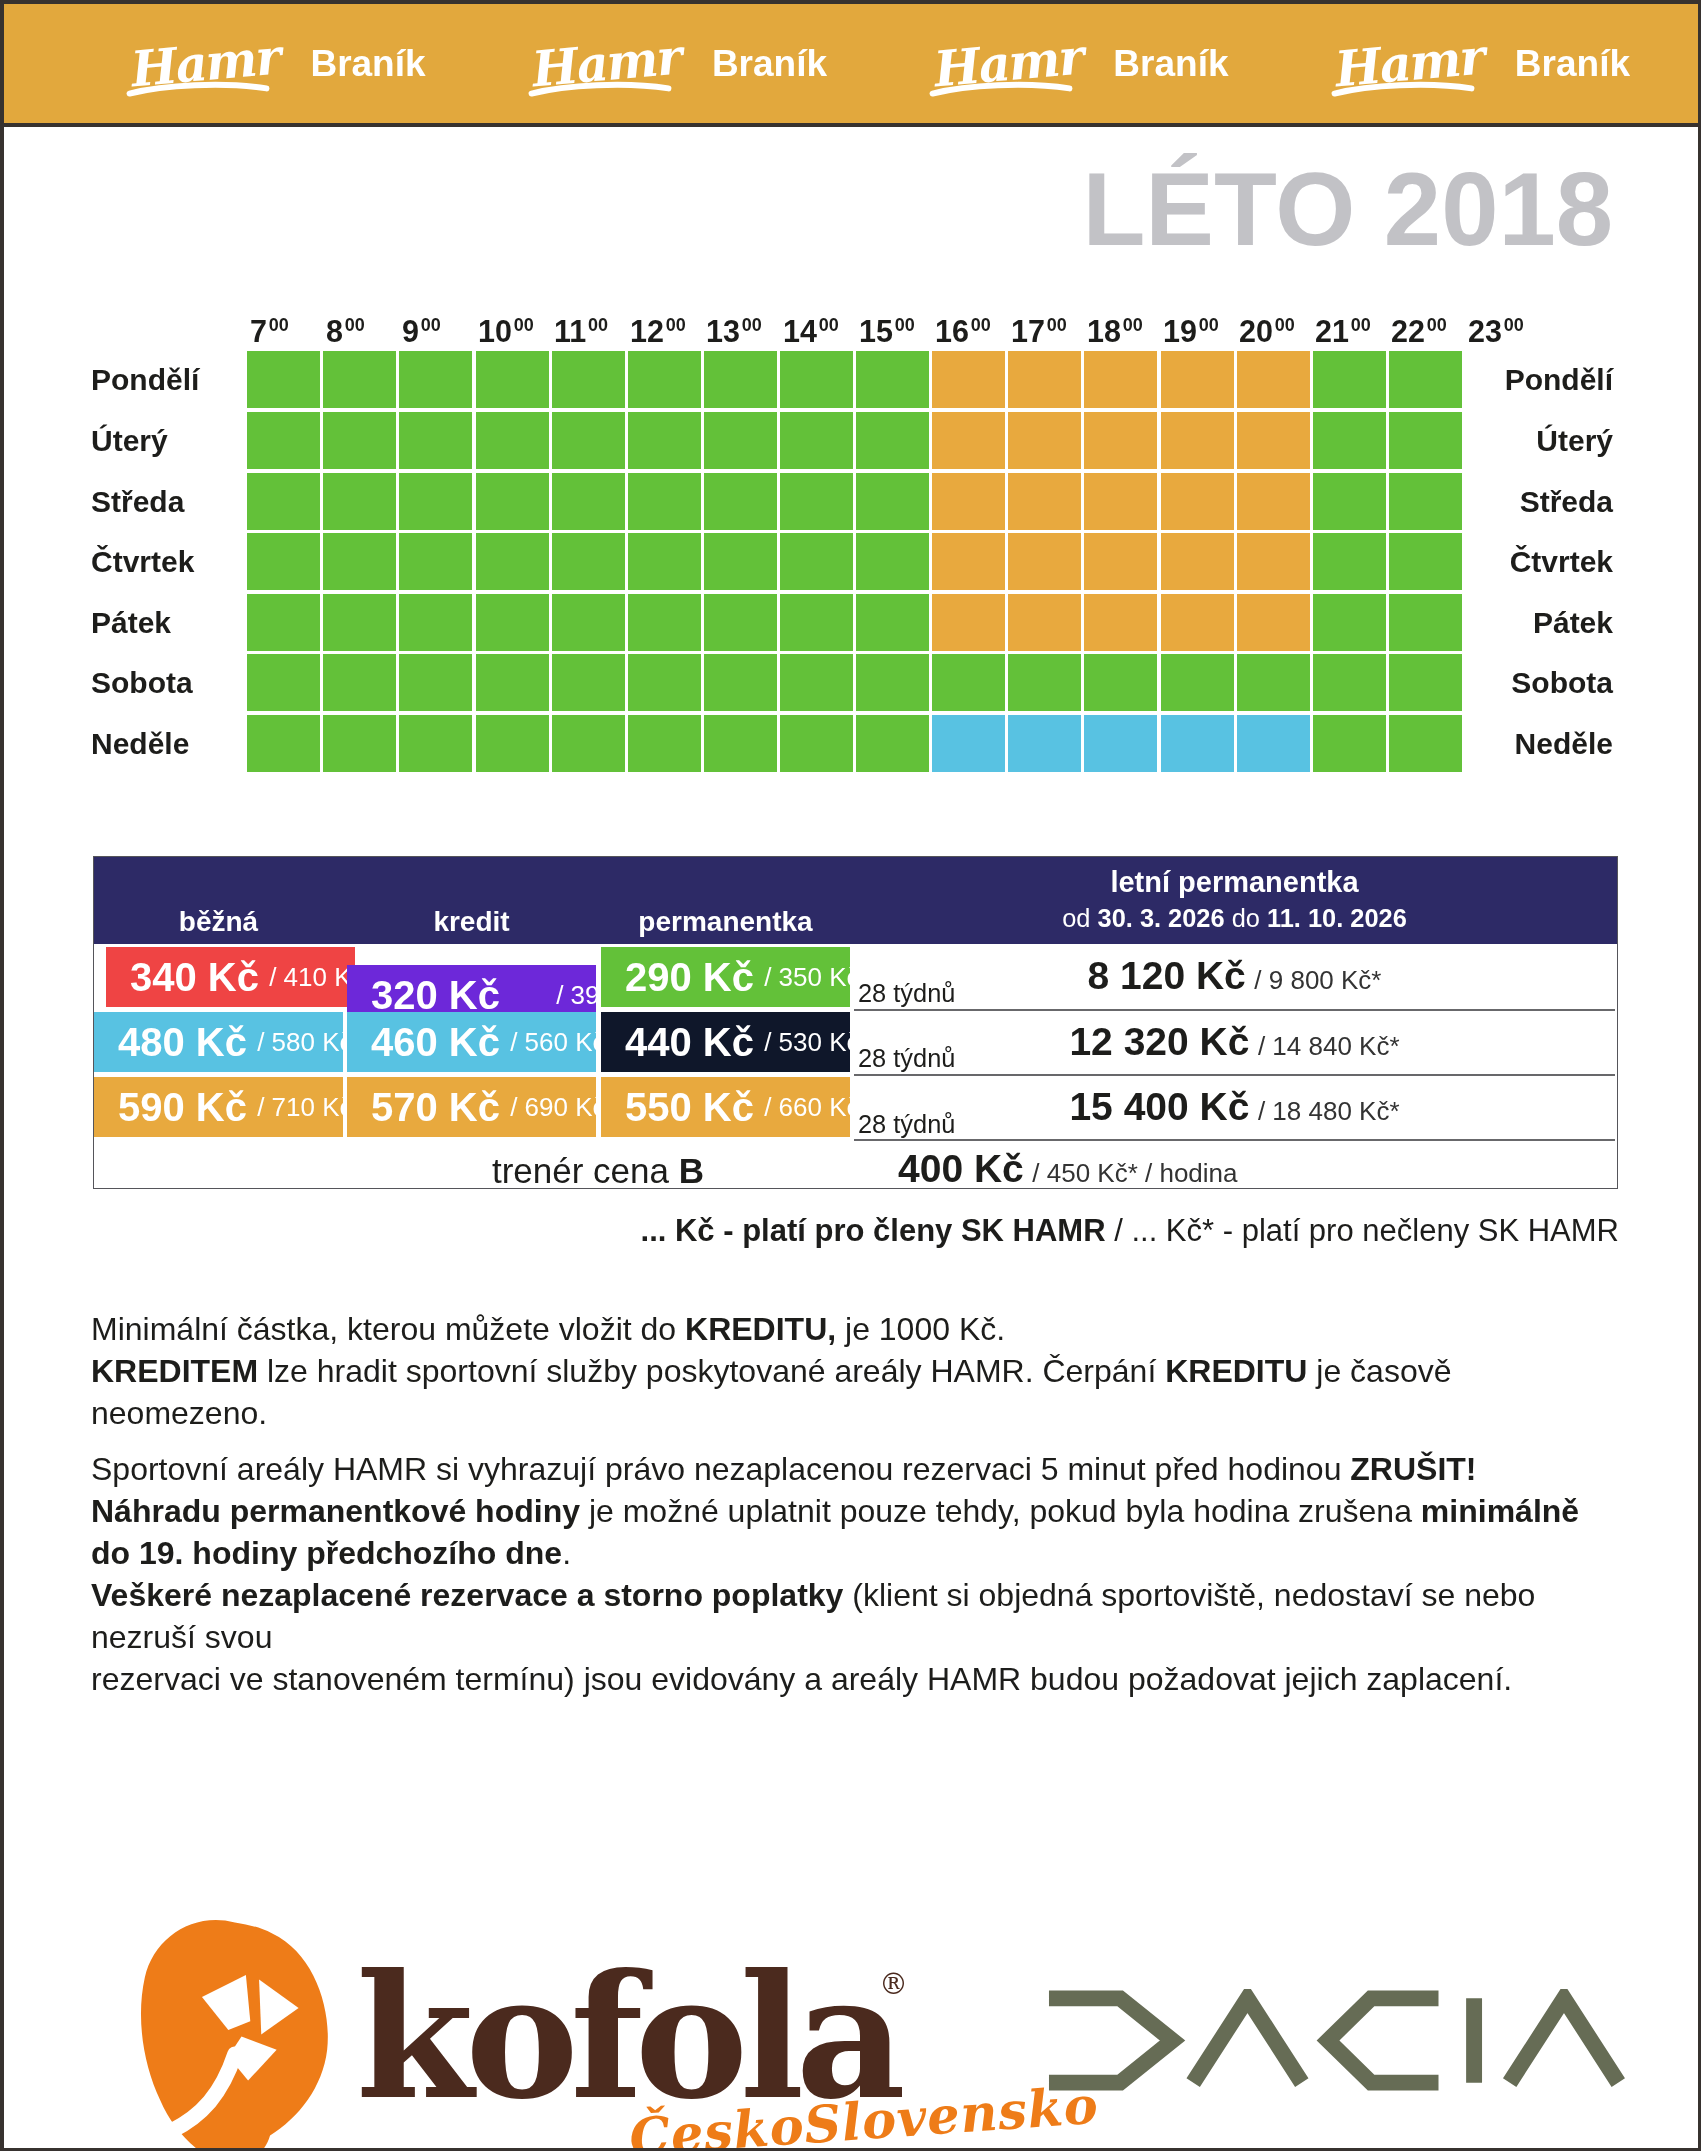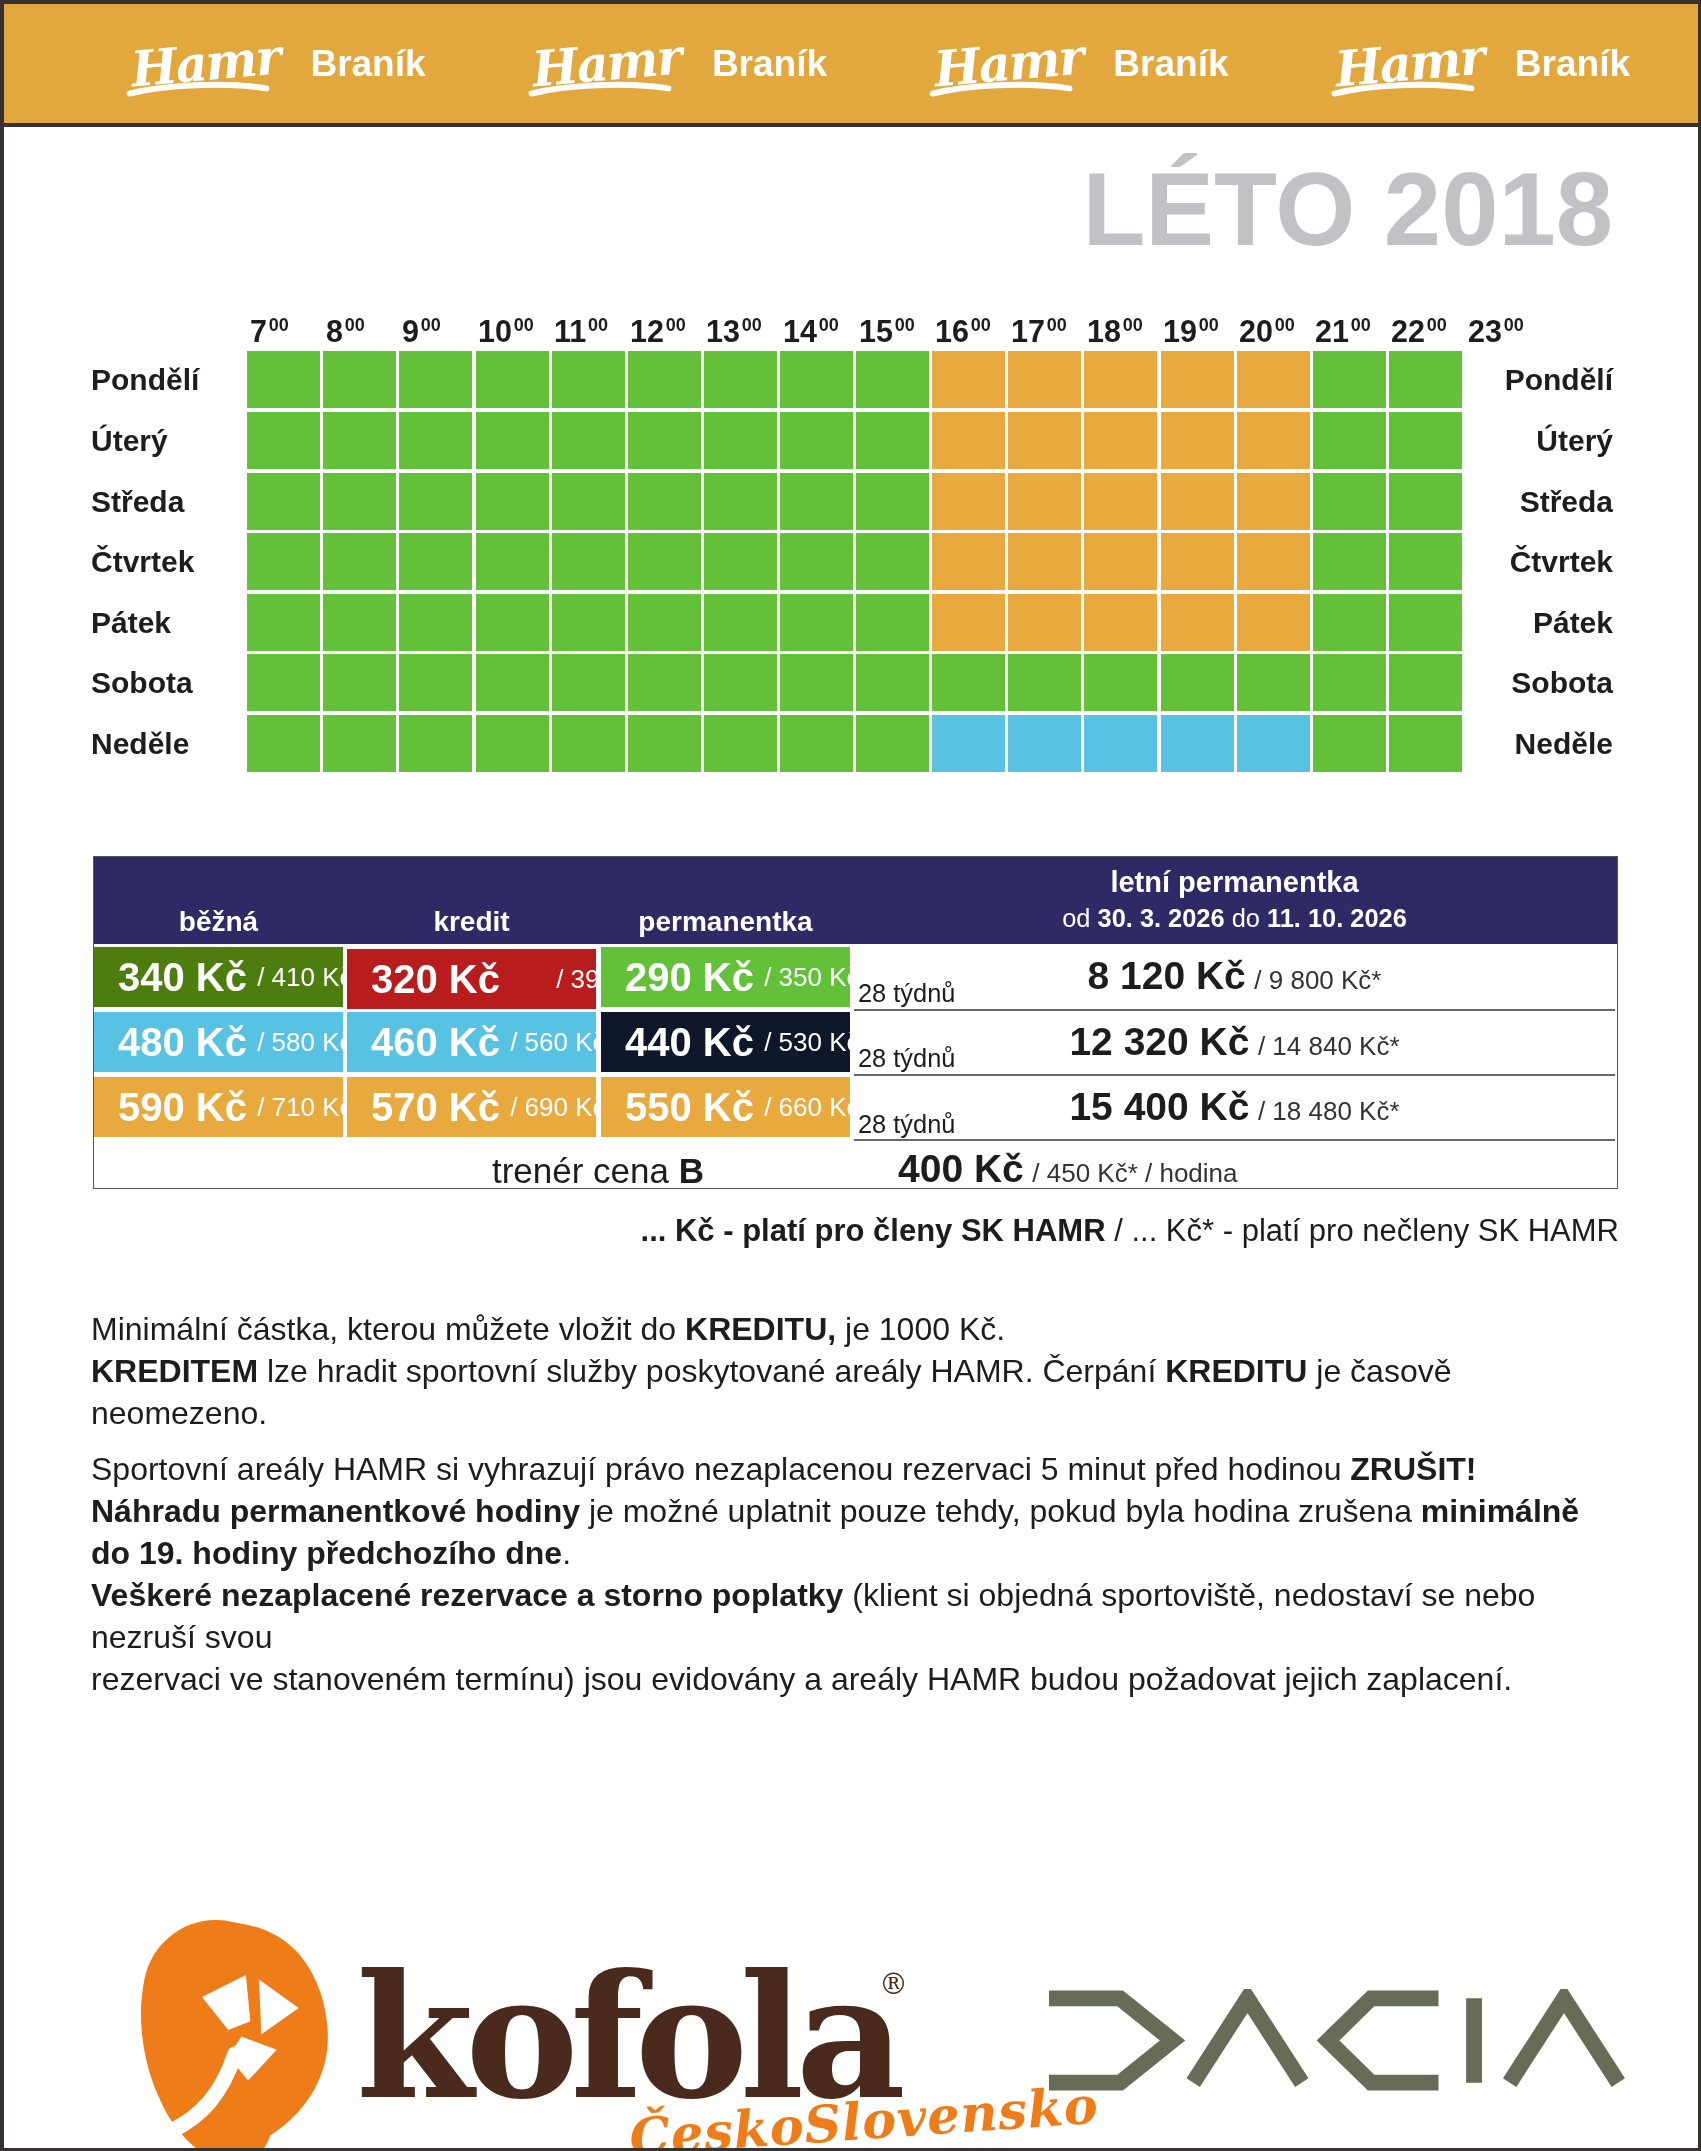--- a/index.html
+++ b/index.html
@@ -273,25 +273,25 @@
 
   <section class="ptable">
     <div class="thead">
       <div class="col-label" style="left:0">běžná</div>
       <div class="col-label" style="left:253px">kredit</div>
       <div class="col-label" style="left:507px">permanentka</div>
       <div class="summer-title">letní permanentka</div>
       <div class="validity"><span>od </span><b>30. 3. 2026</b><span> do </span><b>11. 10. 2026</b></div>
     </div>
     <div id="price-rows">
-        <div class="pcell" style="left: 0px; top: 90px; background: #4d7c0f;">
+        <div class="pcell" style="left: 12px; top: 90px; background: #ef4444;">
           <span class="p-main">340 Kč</span>
           <span class="p-alt">/ 410 Kč*</span>
         </div>
-        <div class="pcell" style="left: 253px; top: 92px; background: #b91c1c; gap: 46px;">
+        <div class="pcell" style="left: 253px; top: 108px; background: #6d28d9; gap: 46px;">
           <span class="p-main">320 Kč</span>
           <span class="p-alt">/ 390 Kč*</span>
         </div>
         <div class="pcell" style="left: 507px; top: 90px; background: rgb(99, 193, 57);">
           <span class="p-main">290 Kč</span>
           <span class="p-alt">/ 350 Kč*</span>
         </div>
         <div class="weeks" style="top: 122px;">28 týdnů</div>
         <div class="summer" style="top: 97px;"><span class="s-main">8 120 Kč</span><span class="s-alt">/ 9 800 Kč*</span></div>
         <div class="sep" style="top: 152px;"></div>

